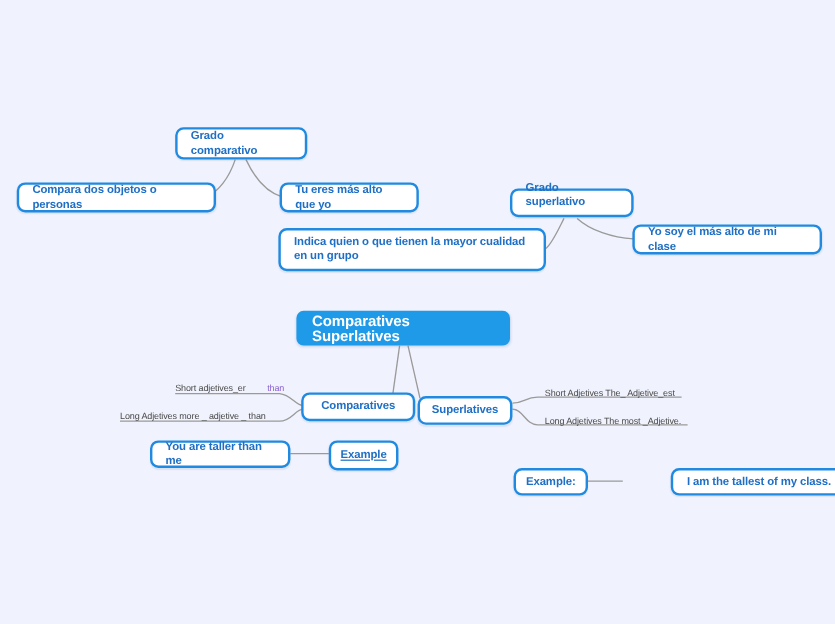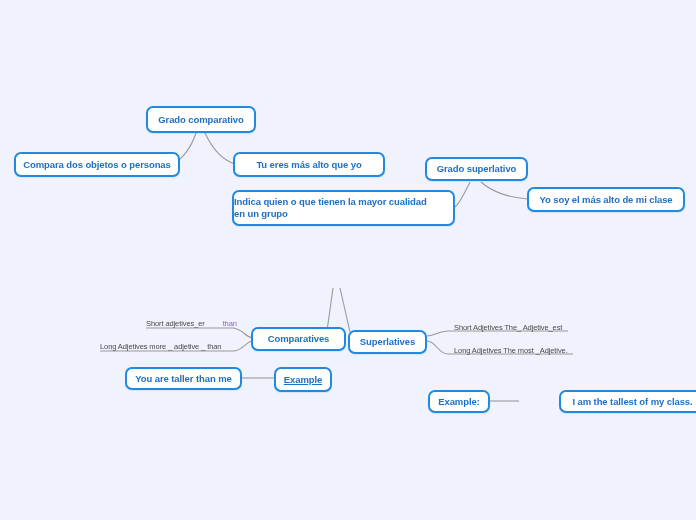--- a/index.html
+++ b/index.html
@@ -32,21 +32,21 @@
     box-sizing: border-box;
     background: #ffffff;
     border: 2px solid #1f8ae0;
     border-radius: 7px;
     color: #1f6fc4;
     font-weight: bold;
     font-size: 9.5px;
     line-height: 12px;
     display: flex;
     align-items: center;
-    padding: 4px 0;
+    padding: 4px 11px;
     letter-spacing: -0.1px;
     box-shadow: 0 1px 1px rgba(30,90,160,0.10);
     white-space: pre-line;
   }
   .node.root {
     background: #1f9ae8;
     border-color: #1f9ae8;
     color: #ffffff;
     font-size: 12.5px;
     justify-content: center;
@@ -105,37 +105,40 @@
   </svg>
 
   <div class="node center-txt" style="left:146px; top:106px; width:110px; height:27px;">
     <span>Grado comparativo</span>
   </div>
 
   <div class="node center-txt" style="left:14px; top:152px; width:166px; height:25px;">
     <span>Compara dos objetos o personas</span>
   </div>
 
-  <div class="node center-txt" style="left:233px; top:152px; width:152px; height:25px;">
+  <div class="node center-txt" style="left:233px; top:152px; width:116px; height:25px;">
     <span>Tu eres más alto que yo</span>
   </div>
 
   <div class="node" style="left:232px; top:190px; width:223px; height:36px;">
     <span>Indica quien o que tienen la mayor cualidad
 en un grupo</span>
   </div>
 
   <div class="node center-txt" style="left:425px; top:157px; width:103px; height:24px;align-items:flex-end;">
     <span>Grado superlativo</span>
   </div>
 
   <div class="node center-txt" style="left:527px; top:187px; width:158px; height:25px;">
     <span>Yo soy el más alto de mi clase</span>
   </div>
 
+  <div class="node root" style="left:247px; top:259px; width:178px; height:29px;">
+    <span>Comparatives Superlatives</span>
+  </div>
 
   <div class="node center-txt" style="left:251px; top:327px; width:95px; height:24px;">
     <span>Comparatives</span>
   </div>
 
   <div class="plain-label" style="left:146px; top:319px;">
     <span>Short adjetives_er </span><span class="hl">than</span>
   </div>
 
   <div class="plain-label" style="left:100px; top:342px;">

